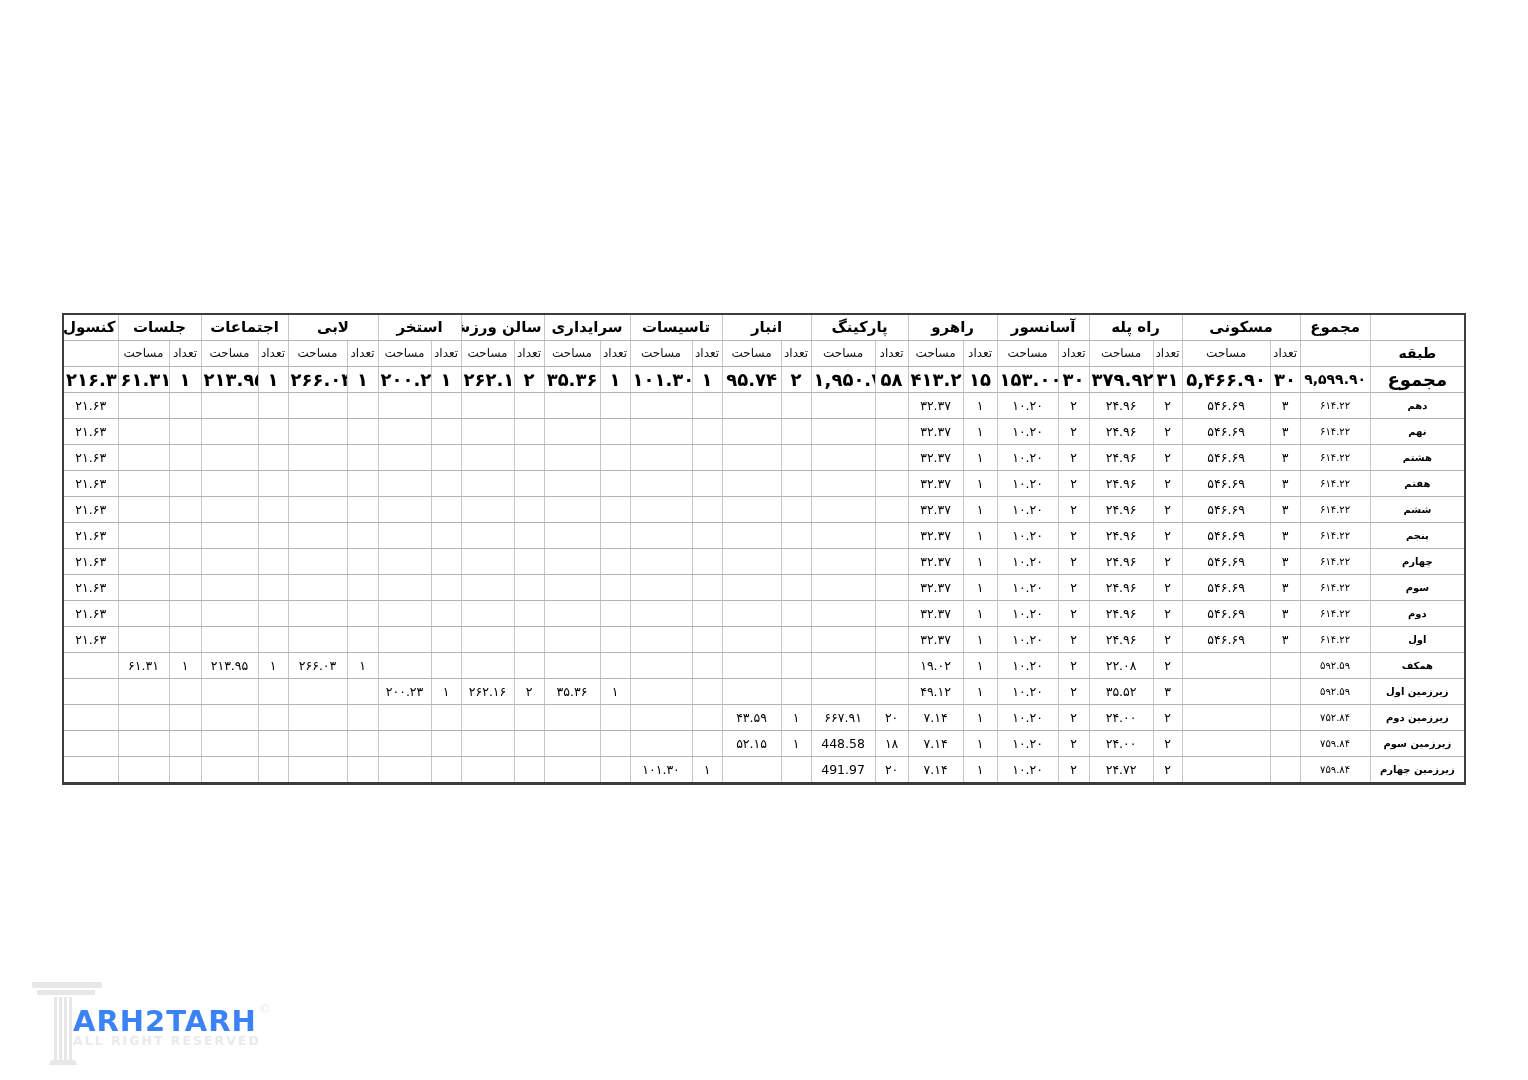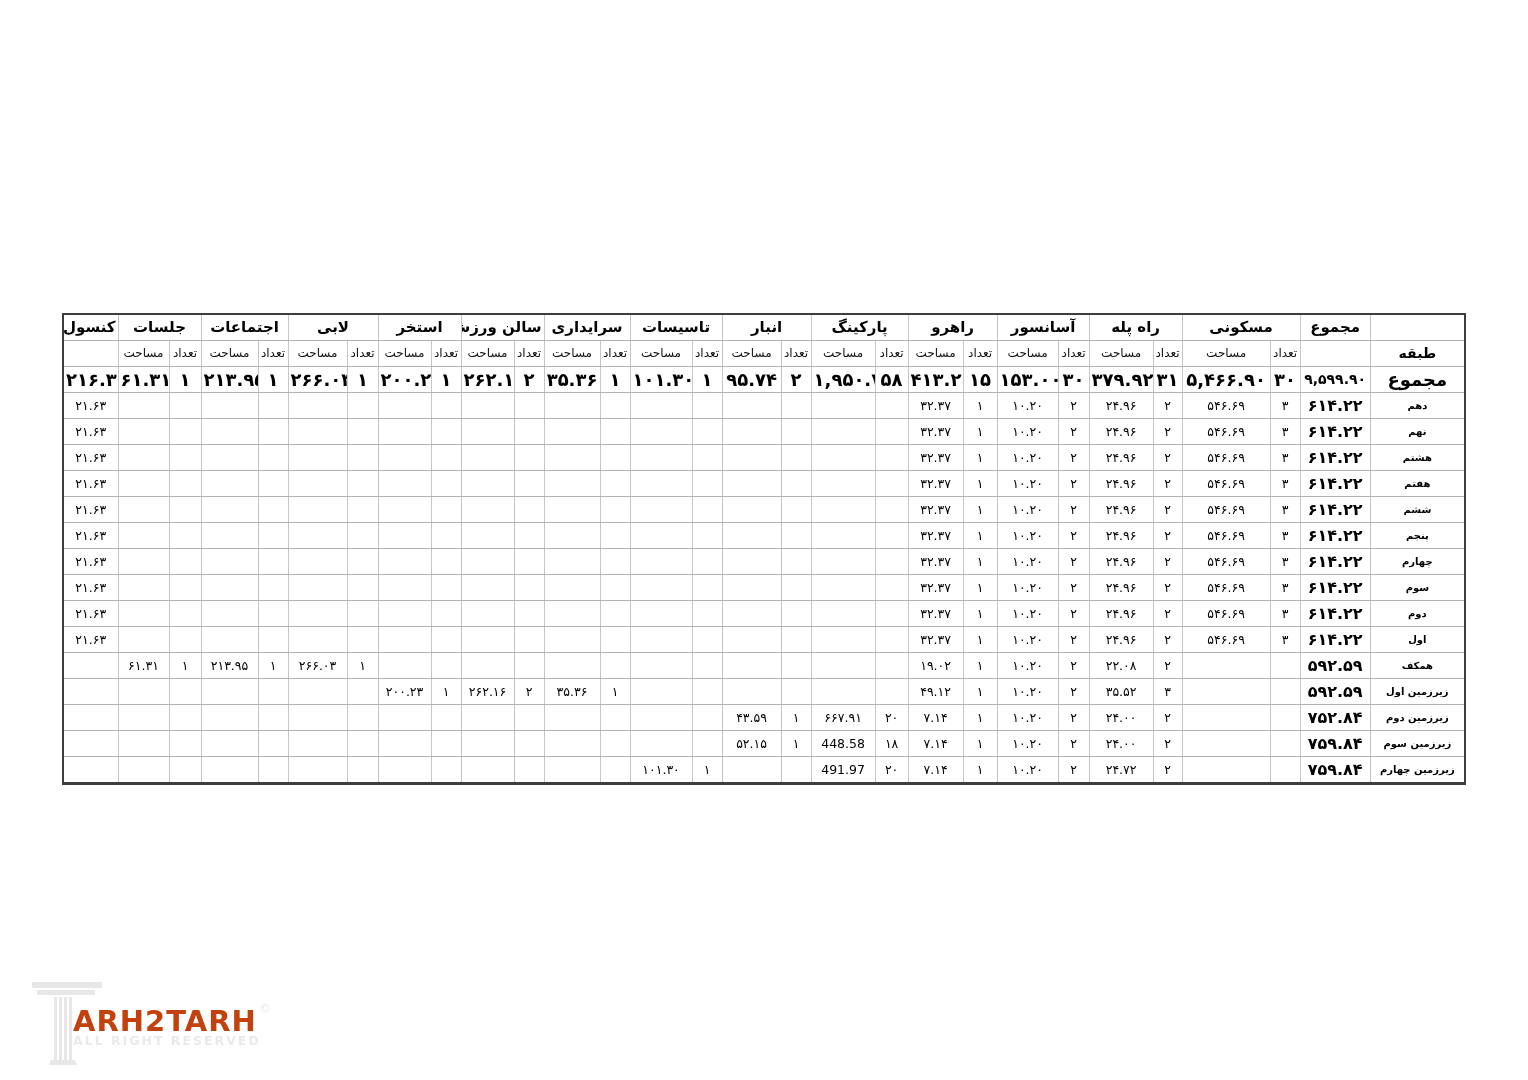--- a/index.html
+++ b/index.html
@@ -27,31 +27,31 @@
   
   .area-table .gs{border-right:1.5px solid #8f8f8f;}
   .area-table thead{border-bottom:1.5px solid #8f8f8f;}
 
   .area-table tr.h1 th{font-size:15px;font-weight:bold;}
   .area-table tr.h2 th{font-size:12px;font-weight:normal;color:#111;}
   .area-table tr.h2 th.floorhead{font-size:14px;font-weight:bold;color:#000;}
 
   .area-table td.rowlabel{font-size:10px;font-weight:bold;}
   .area-table td.num{direction:ltr;font-size:12.5px;}
-  .area-table td.totalcell{font-size:16px;font-weight:bold;}
+  .area-table td.totalcell{font-size:10px;font-weight:normal;}
   .area-table tr.boldrow td{font-weight:bold;font-size:18px;}
   .area-table tr.boldrow td.totalcell{font-size:14px;}
 
   
   .watermark{position:absolute;left:30px;top:982px;width:240px;height:85px;}
   .watermark svg{position:absolute;left:0;top:0;}
   .wm-textblock{position:absolute;left:43px;top:20px;white-space:nowrap;}
   .wm-line1{height:32px;}
   .wm-brand{
-    font-size:29px;font-weight:bold;letter-spacing:1px;color:#c2410c;
+    font-size:29px;font-weight:bold;letter-spacing:1px;color:#3b82f6;
   }
   .wm-copy{font-size:12px;color:#e7e7e7;vertical-align:18px;margin-left:2px;}
   .wm-tagline{
     font-size:12.5px;letter-spacing:2px;color:#eaeaea;margin-top:-1px;font-weight:bold;
   }
 </style>
 </head>
 <body>
 
 <div class="page">

